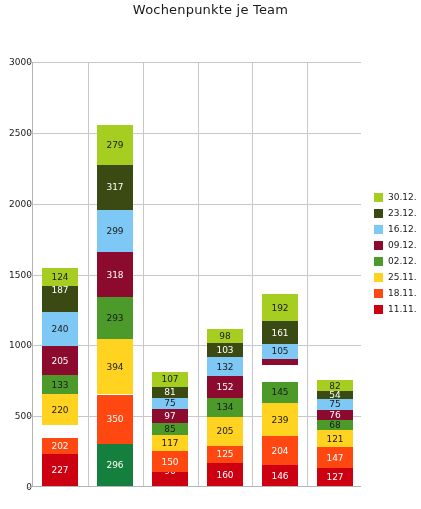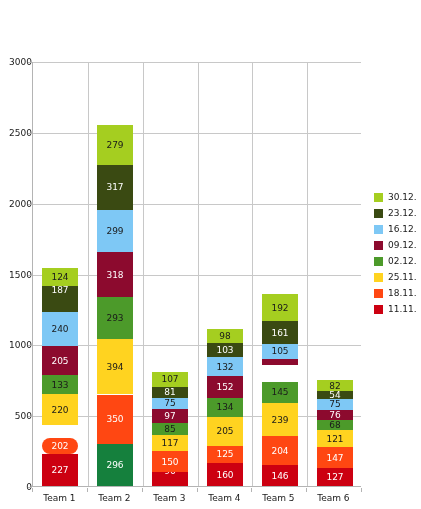--- a/index.html
+++ b/index.html
@@ -150,20 +150,21 @@
     font-size: 9px;
     color: #1a1a1a;
     white-space: nowrap;
   }
 </style>
 </head>
 <body>
 
 <div id="chart-root">
 
+  <div id="chart-title">Wochenpunkte je Team</div>
 
   <div id="y-axis">
       <div class="ytick-label" style="top: 425px;">0</div>
       <div class="ytick-mark" style="top: 425px; left: 28px;"></div>
       <div class="ytick-label" style="top: 354.167px;">500</div>
       <div class="ytick-mark" style="top: 354.167px; left: 28px;"></div>
       <div class="ytick-label" style="top: 283.333px;">1000</div>
       <div class="ytick-mark" style="top: 283.333px; left: 28px;"></div>
       <div class="ytick-label" style="top: 212.5px;">1500</div>
       <div class="ytick-mark" style="top: 212.5px; left: 28px;"></div>
@@ -184,21 +185,21 @@
       <div class="gridline" style="top: 0px;"></div>
       <div class="cat-sep" style="left: 55px;"></div>
       <div class="cat-sep" style="left: 110px;"></div>
       <div class="cat-sep" style="left: 165px;"></div>
       <div class="cat-sep" style="left: 219px;"></div>
       <div class="cat-sep" style="left: 274px;"></div>
       <div class="bar-stack" style="left: 9px; width: 36px; height: 217.883px;">
         <div class="bar-seg" style="height: 32.1583px; bottom: 0px; background: rgb(204, 0, 17);">
           <span class="bar-seg-label" style="color: rgb(255, 255, 255);">227</span>
         </div>
-        <div class="bar-seg" style="height: 16px; bottom: 32.1583px; background: rgb(255, 71, 18); border-radius: 13px;">
+        <div class="bar-seg" style="height: 16px; bottom: 32.1583px; background: rgb(255, 71, 18);">
           <span class="bar-seg-label" style="color: rgb(255, 255, 255);">202</span>
         </div>
         <div class="bar-seg" style="height: 31.1667px; bottom: 60.775px; background: rgb(255, 211, 32);">
           <span class="bar-seg-label" style="color: rgb(26, 26, 26);">220</span>
         </div>
         <div class="bar-seg" style="height: 18.8417px; bottom: 91.9417px; background: rgb(76, 154, 42);">
           <span class="bar-seg-label" style="color: rgb(26, 26, 26);">133</span>
         </div>
         <div class="bar-seg" style="height: 29.0417px; bottom: 110.783px; background: rgb(140, 10, 46);">
           <span class="bar-seg-label" style="color: rgb(255, 255, 255);">205</span>
@@ -338,35 +339,20 @@
         </div>
         <div class="bar-seg" style="height: 7.65px; bottom: 86.9833px; background: rgb(58, 74, 18);">
           <span class="bar-seg-label" style="color: rgb(255, 255, 255);">54</span>
         </div>
         <div class="bar-seg" style="height: 11.6167px; bottom: 94.6333px; background: rgb(165, 206, 32);">
           <span class="bar-seg-label" style="color: rgb(26, 26, 26);">82</span>
         </div>
       </div>
     </div>
 
-  <div id="x-axis">
-      <div class="xtick-mark" style="left: 0px;"></div>
-      <div class="xtick-mark" style="left: 55px;"></div>
-      <div class="xtick-mark" style="left: 110px;"></div>
-      <div class="xtick-mark" style="left: 165px;"></div>
-      <div class="xtick-mark" style="left: 219px;"></div>
-      <div class="xtick-mark" style="left: 274px;"></div>
-      <div class="xtick-mark" style="left: 329px;"></div>
-      <div class="xtick-label" style="left: 0px; width: 54.8333px;">Team 1</div>
-      <div class="xtick-label" style="left: 55px; width: 54.8333px;">Team 2</div>
-      <div class="xtick-label" style="left: 110px; width: 54.8333px;">Team 3</div>
-      <div class="xtick-label" style="left: 165px; width: 54.8333px;">Team 4</div>
-      <div class="xtick-label" style="left: 219px; width: 54.8333px;">Team 5</div>
-      <div class="xtick-label" style="left: 274px; width: 54.8333px;">Team 6</div>
-    </div>
 
   <div id="legend">
       <div class="legend-item">
         <span class="legend-swatch" style="background: rgb(165, 206, 32);"></span>
         <span class="legend-text">30.12.</span>
       </div>
       <div class="legend-item">
         <span class="legend-swatch" style="background: rgb(58, 74, 18);"></span>
         <span class="legend-text">23.12.</span>
       </div>

